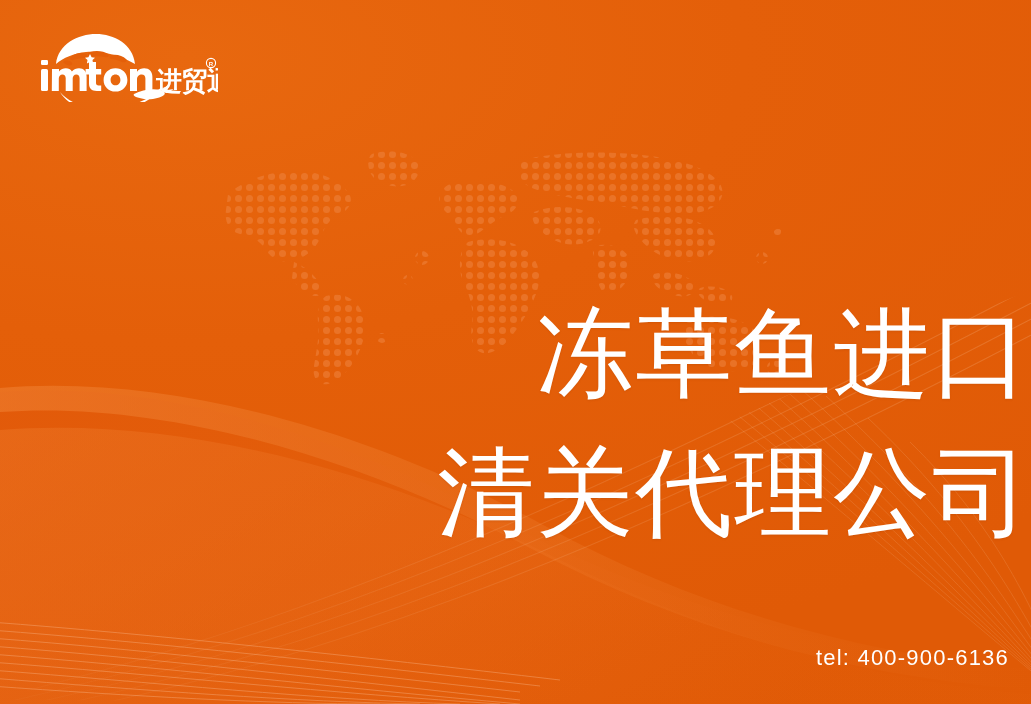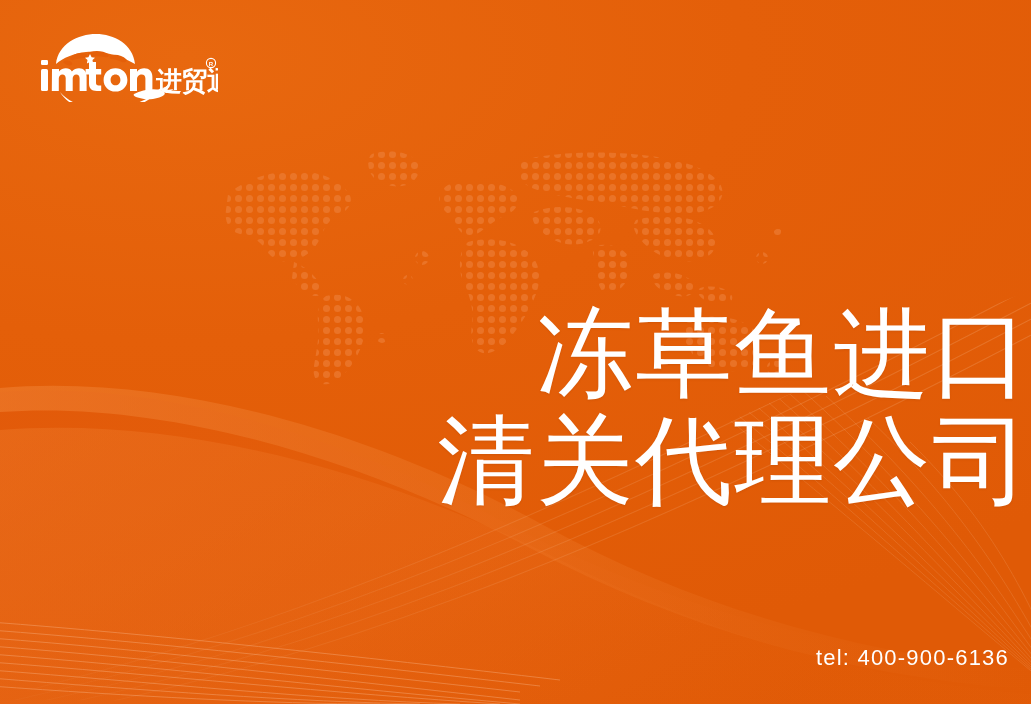--- a/index.html
+++ b/index.html
@@ -70,21 +70,21 @@
     text-align: right;
     color: #ffffff;
     letter-spacing: 0.02em;
     line-height: 1.10;
     font-weight: 300;
     font-size: 97px;
     text-shadow: 0 1px 2px rgba(140,55,0,0.18);
     white-space: nowrap;
   }
   .headline .l1 { display: block; }
-  .headline .l2 { display: block; }
+  .headline .l2 { display: block; margin-top: 32px; }
 
   
   .tel {
     position: absolute;
     right: 22px;
     bottom: 33px;
     color: #ffffff;
     font-size: 22px;
     letter-spacing: 0.055em;
     font-weight: 400;

